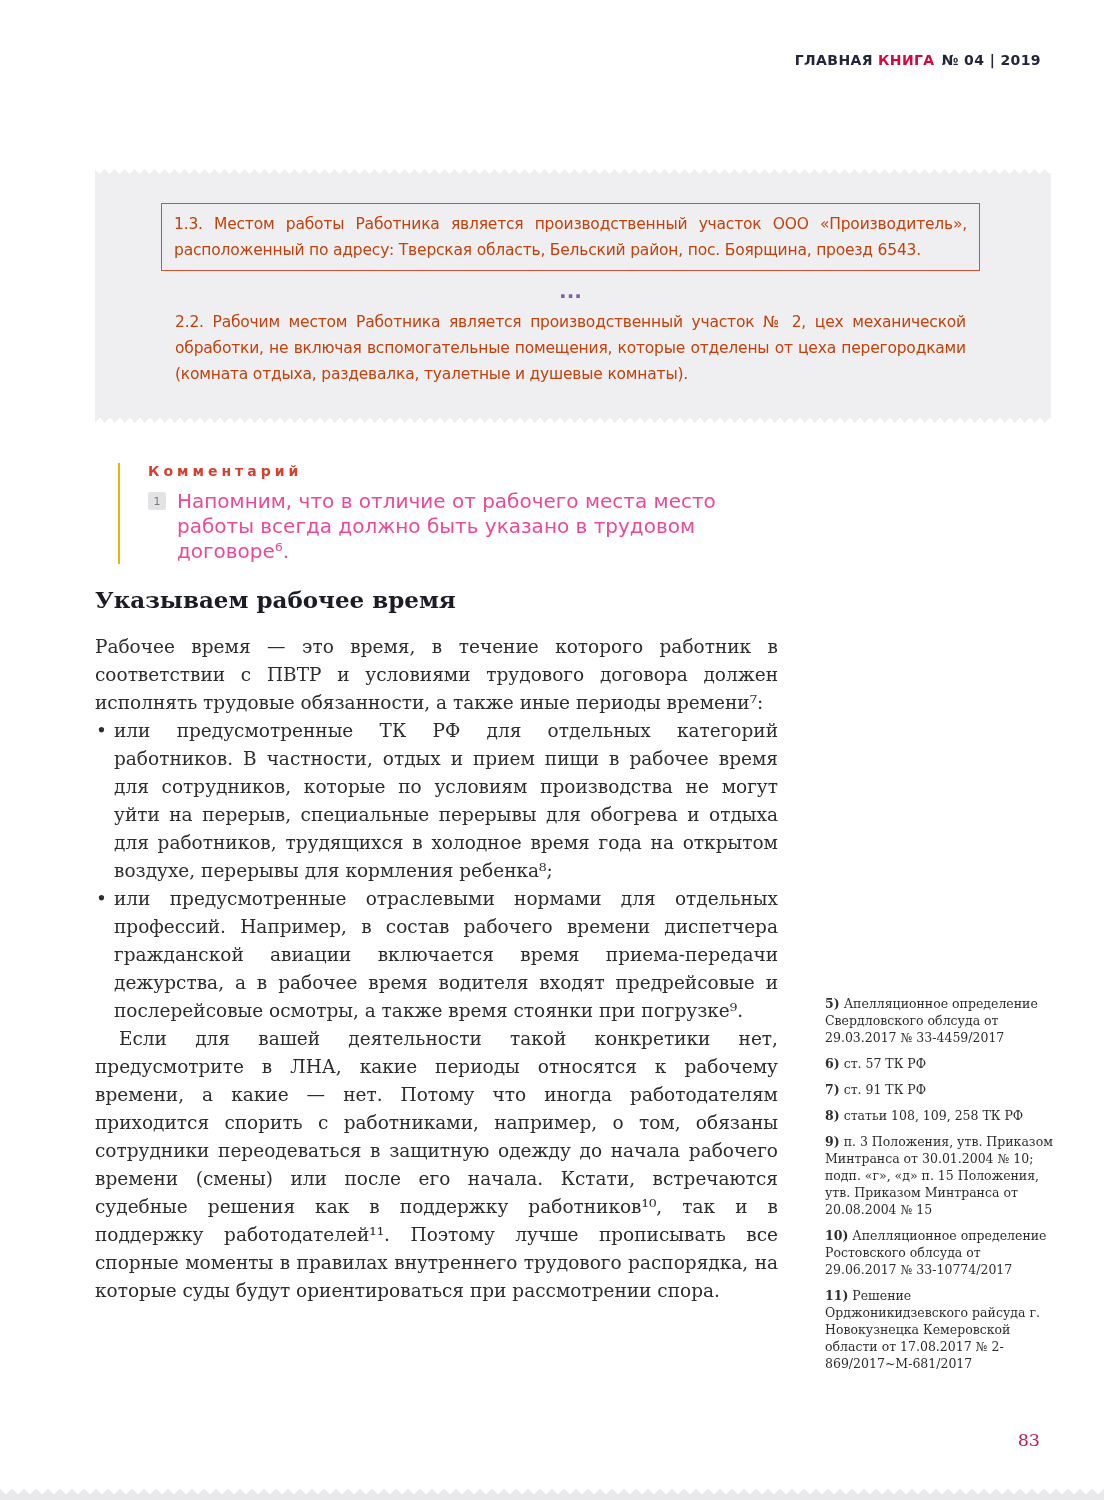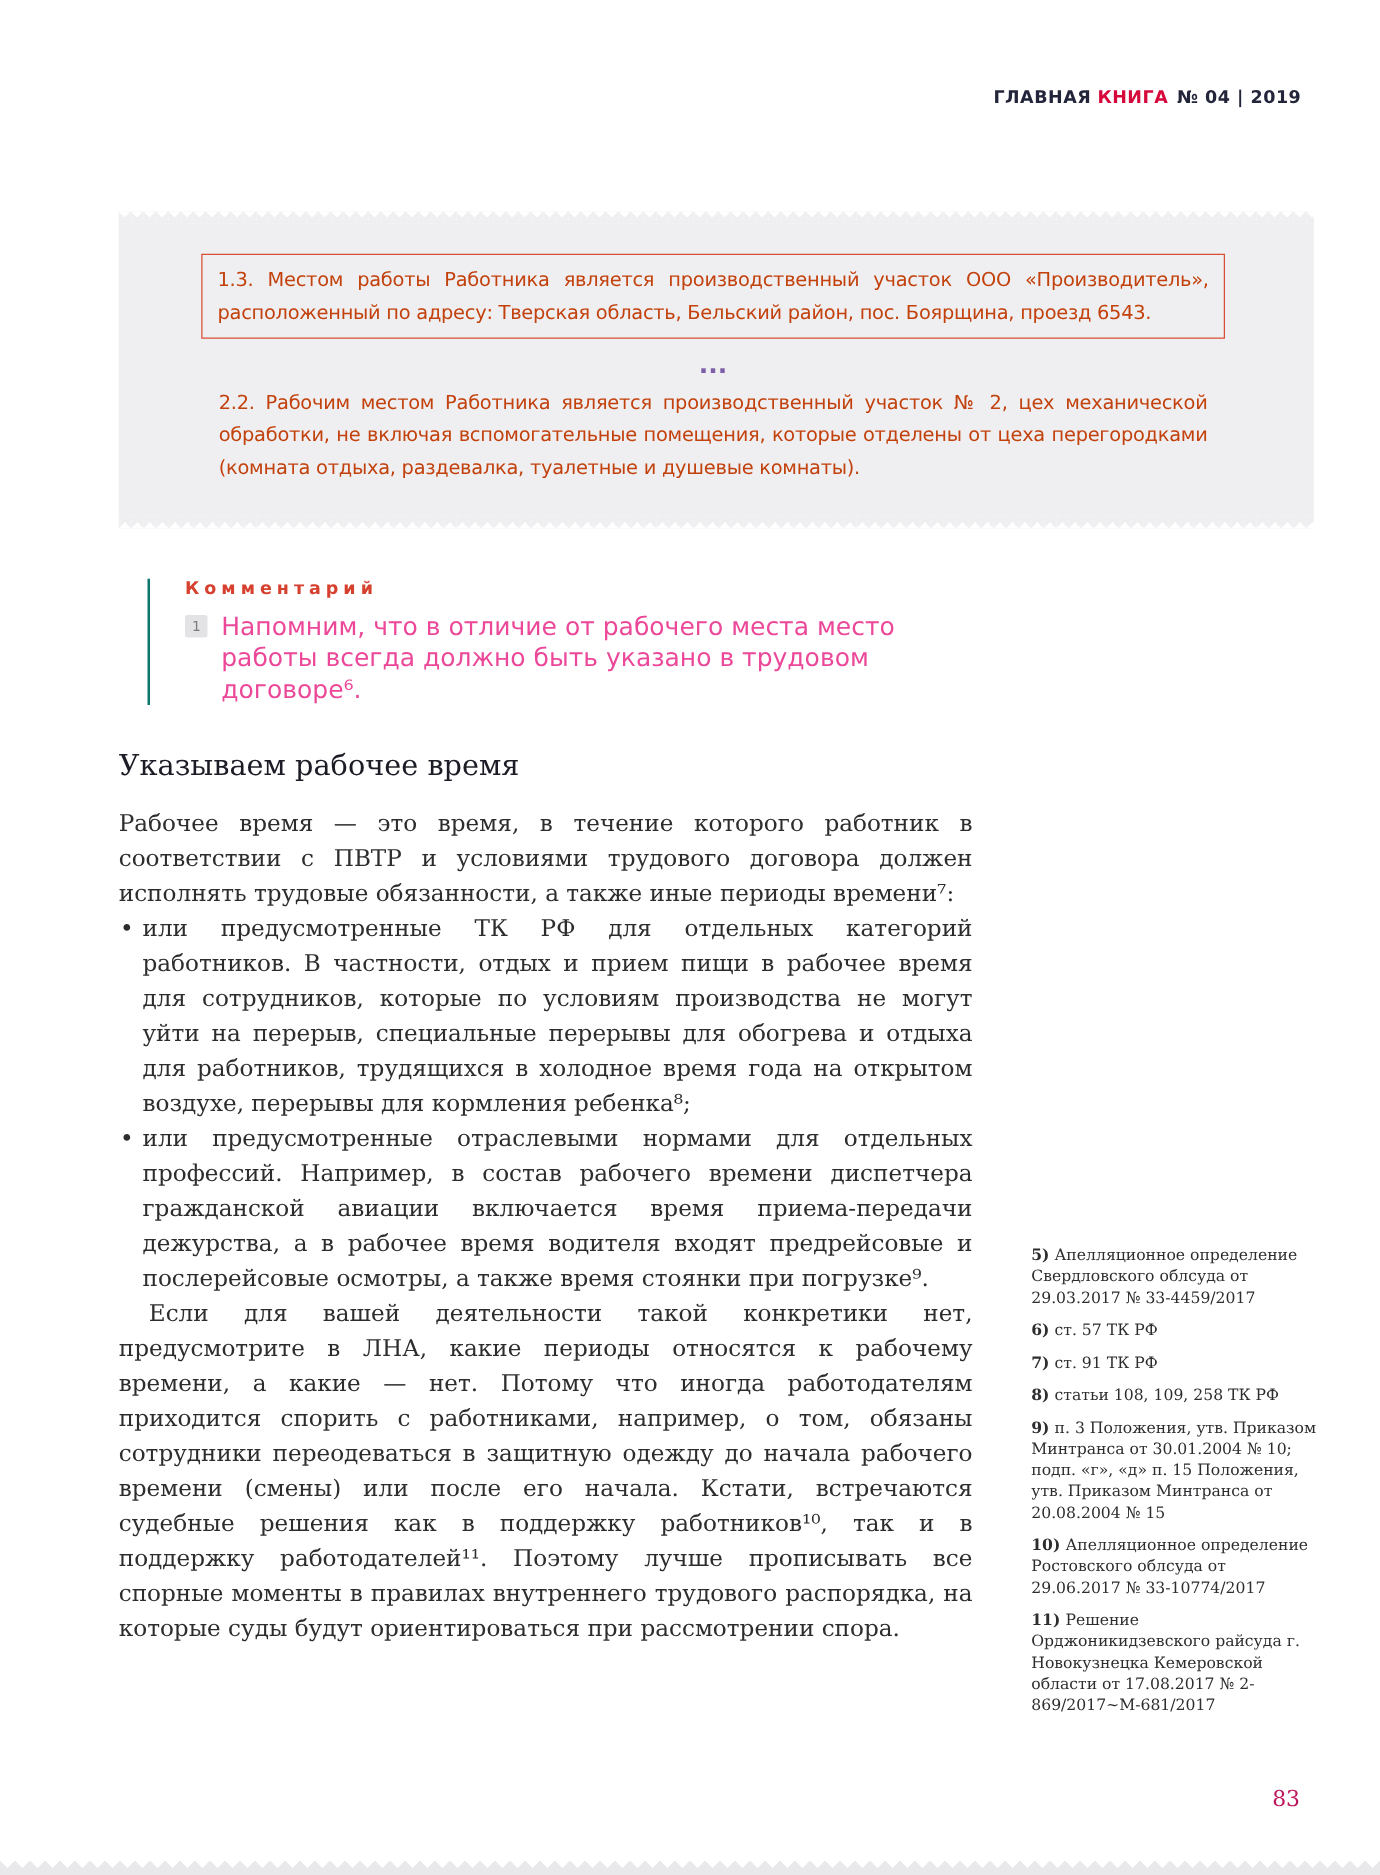--- a/index.html
+++ b/index.html
@@ -5,21 +5,21 @@
   * { margin:0; padding:0; box-sizing:border-box; }
   html,body { background:#ffffff; }
   .page {
     position:relative; width:1104px; height:1500px; margin:0 auto;
     background:#ffffff; overflow:hidden;
     font-family:"DejaVu Serif", serif; color:#2d2d2f;
   }
 
   
   .masthead {
-    position:absolute; top:70px; right:63px;
+    position:absolute; top:52px; right:63px;
     font-family:"DejaVu Sans", sans-serif; font-size:14px; font-weight:bold;
     letter-spacing:0.4px; color:#23263a; white-space:nowrap;
   }
   .mast-red { color:#d6083b; margin:0 2px 0 5px; }
   .mast-issue { margin-left:5px; }
 
   
   .main-col { position:absolute; left:95px; top:133px; width:683px; }
   .body-p { font-size:18.5px; line-height:28px; text-align:justify; color:#2d2d2f; }
   .indent { text-indent:24px; }
@@ -46,36 +46,36 @@
     letter-spacing:-0.2px; color:#c2410c; text-align:justify;
   }
   .clause-boxed { border:1.5px solid #d94f35; padding:7px 12px; margin:0 -14px; }
   .sample-ellipsis {
     text-align:center; font-family:"DejaVu Sans", sans-serif; font-weight:bold;
     font-size:20px; line-height:20px; color:#7d5fa8; margin:10px 0 8px;
   }
 
   
   .comment {
-    margin-top:40px; margin-left:23px; border-left:2px solid #0f766e;
+    margin-top:40px; margin-left:23px; border-left:2px solid #eab308;
     padding-left:28px; font-family:"DejaVu Sans", sans-serif;
   }
   .comment-title {
     color:#d6402e; font-weight:bold; font-size:14px; letter-spacing:4px;
   }
   .comment-row { display:flex; gap:11px; margin-top:10px; }
   .comment-num {
     flex:0 0 auto; width:18px; height:18px; margin-top:3px; border-radius:2px;
     background:#e3e3e5; color:#7a7a7e; font-size:11px;
     display:flex; align-items:center; justify-content:center;
   }
   .comment-text { font-size:20px; line-height:25px; color:#ec4899; width:565px; text-align:left; }
 
   
-  .section-title { margin-top:36px; font-size:23px; font-weight:normal; color:#1c1c26; }
+  .section-title { margin-top:22px; font-size:23px; font-weight:bold; color:#1c1c26; }
   .section-p { margin-top:20px; }
   .bullet { position:relative; padding-left:19px; font-size:18.5px; line-height:28px; text-align:justify; }
   .bullet::before { content:"\2022"; position:absolute; left:1px; top:0; }
 
   
   .sidebar {
     position:absolute; left:825px; top:995px; width:230px;
     font-size:12.5px; line-height:17px; color:#2d2d2f;
   }
   .fn { margin-bottom:9px; }

